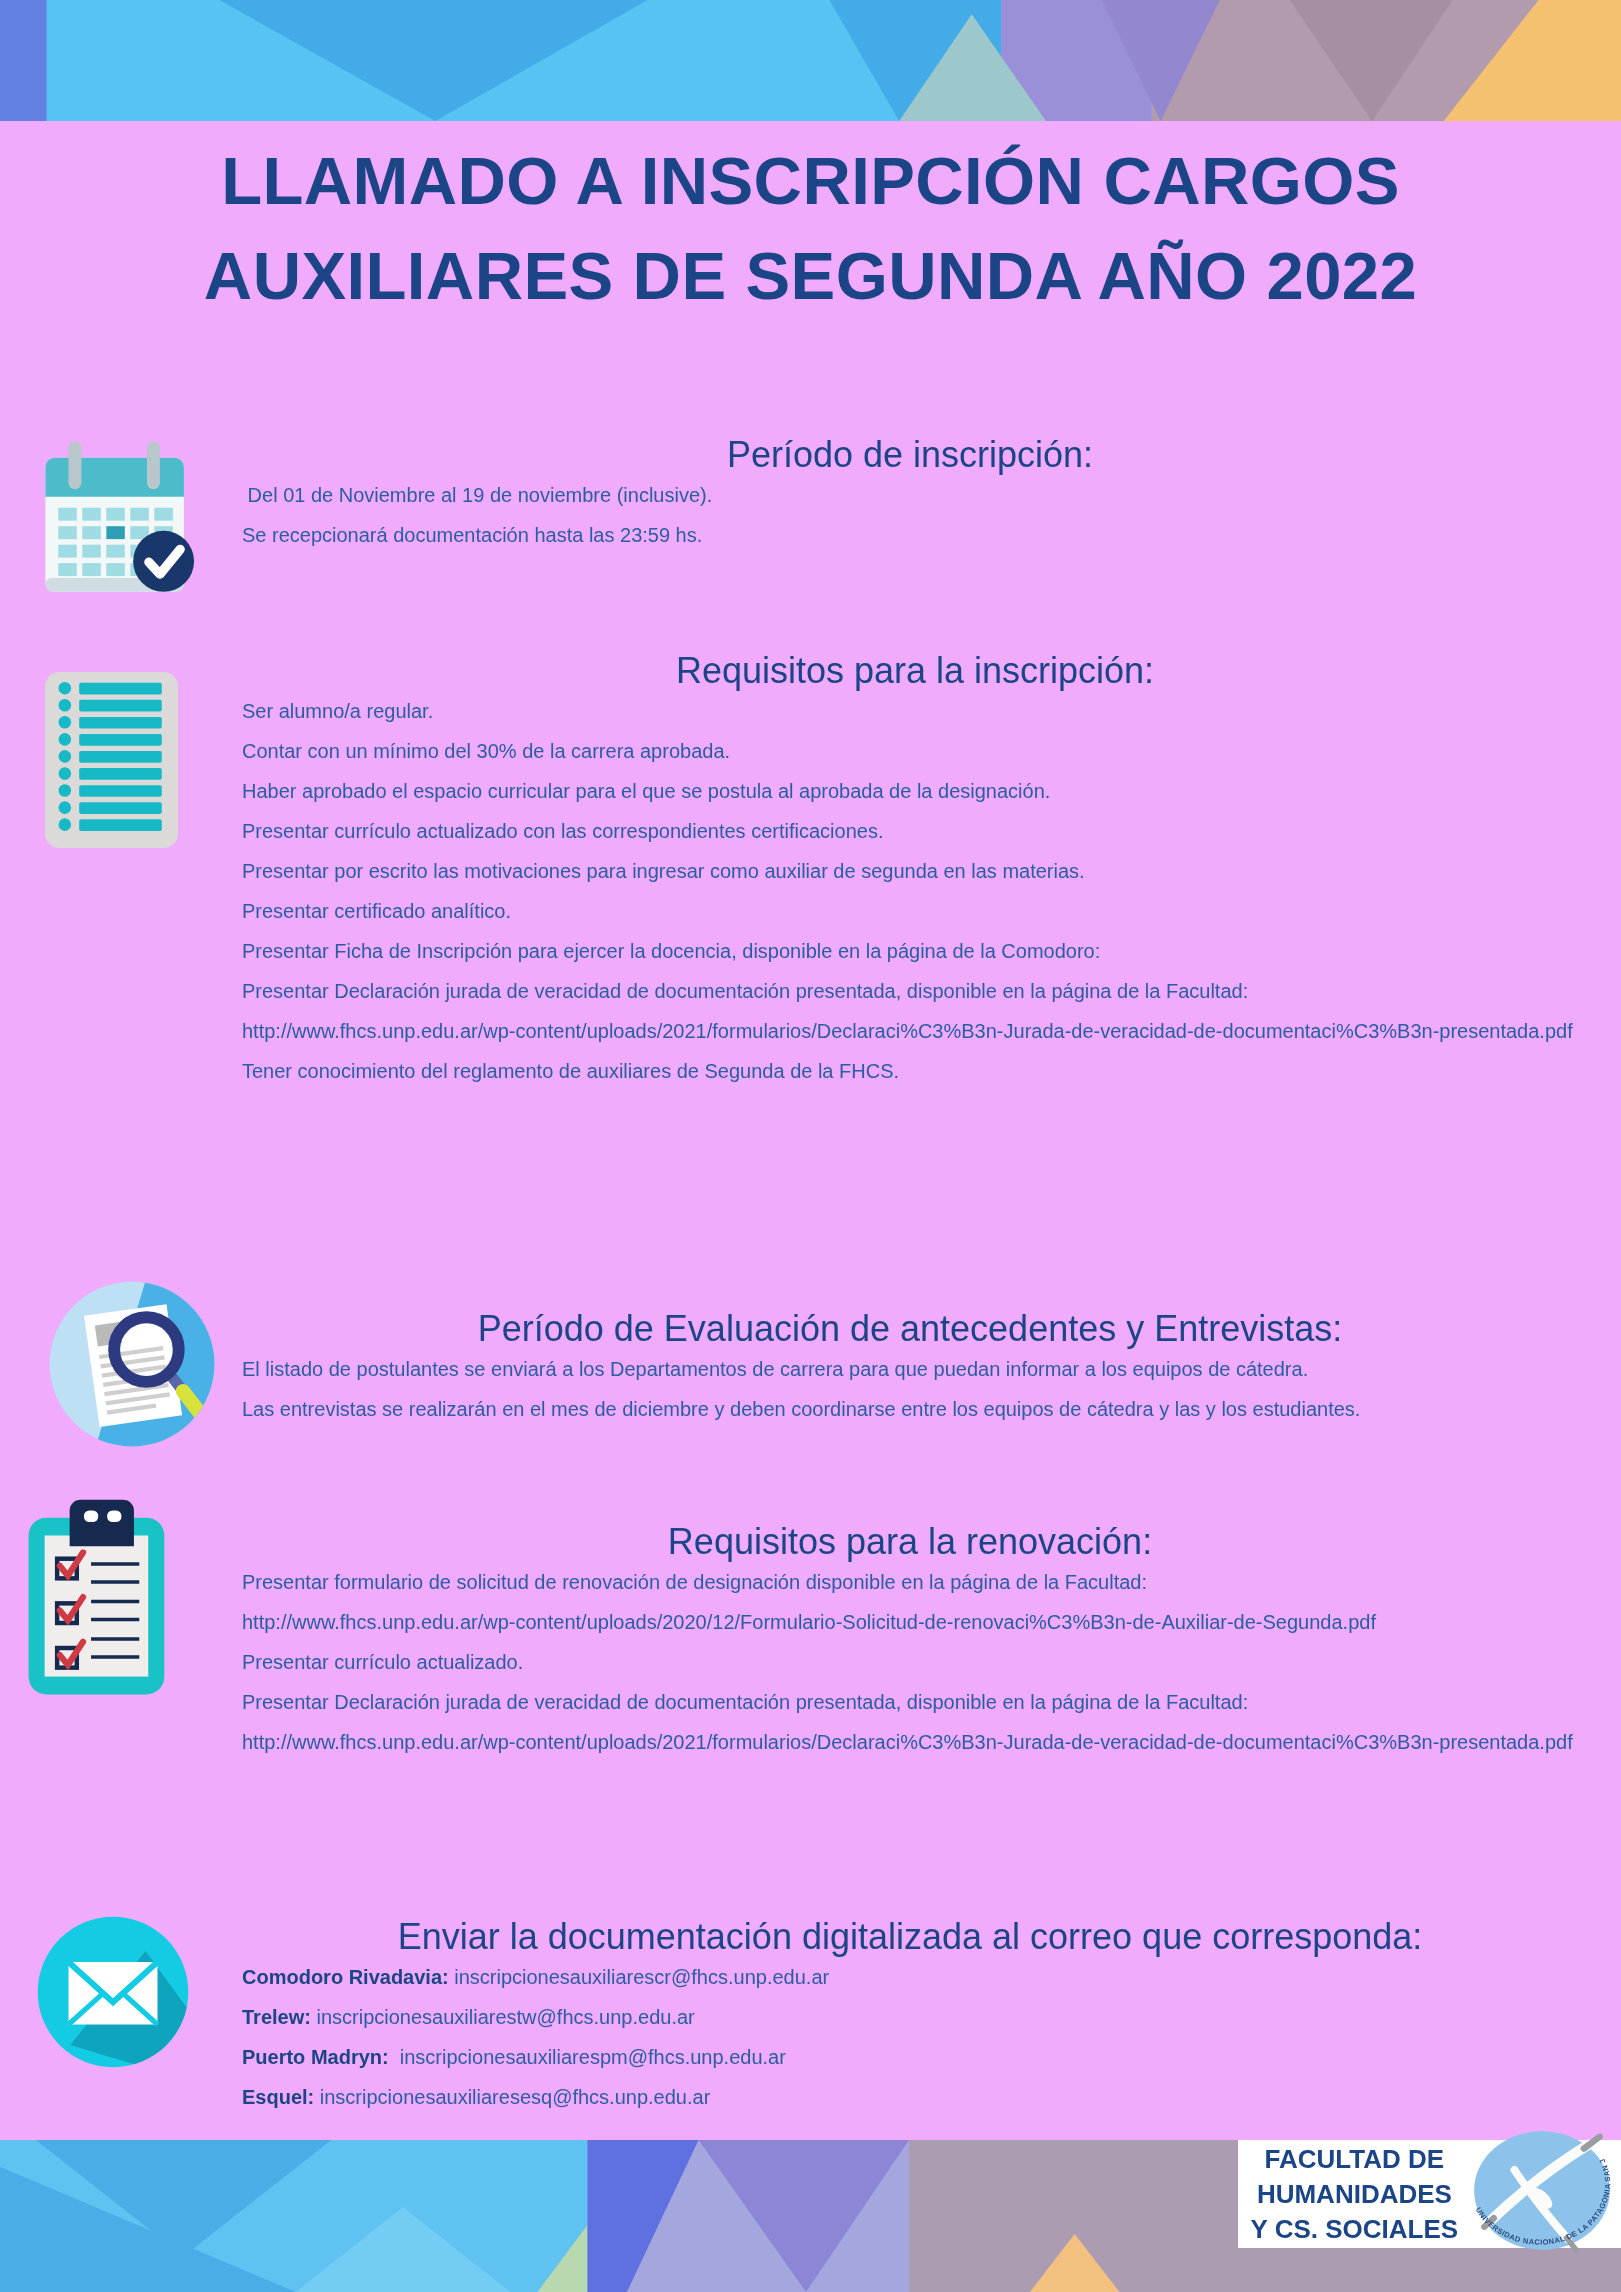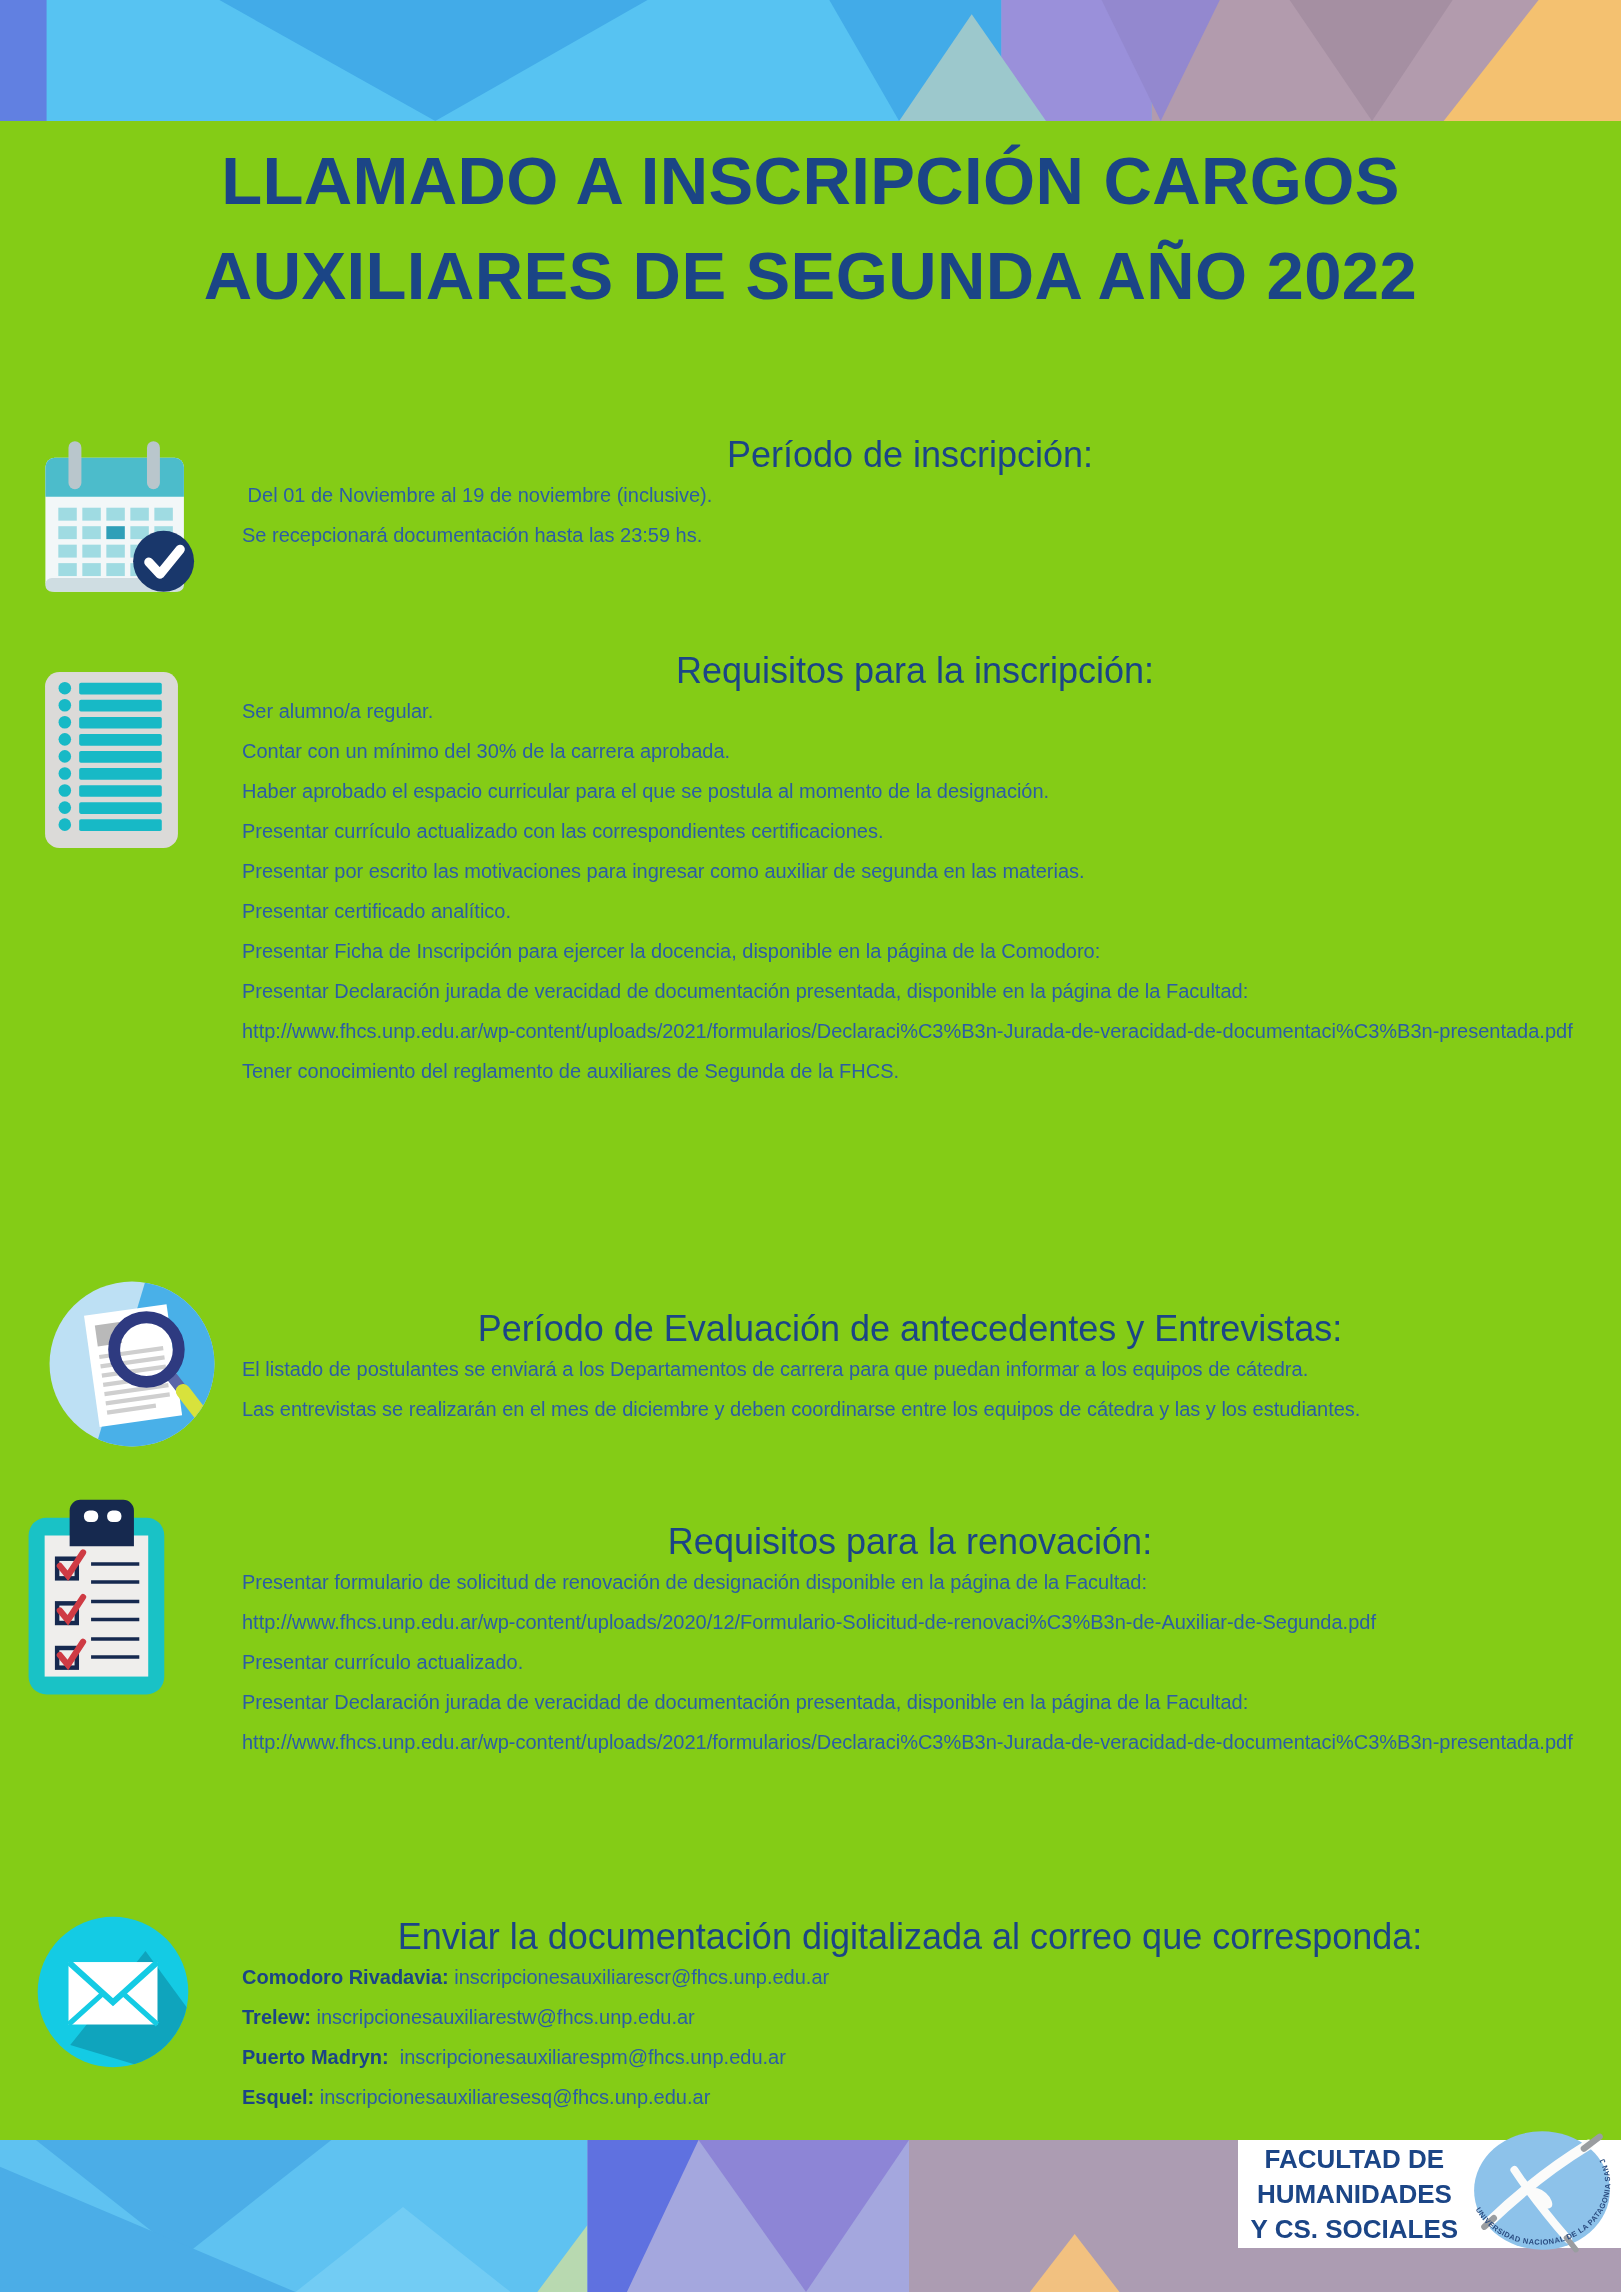--- a/index.html
+++ b/index.html
@@ -1,20 +1,20 @@
 <!DOCTYPE html>
 <html style="font-size:14.3px"><head>
 <meta charset="utf-8">
 <style>
   html,body{margin:0;padding:0;}
   .page{
     position:relative;
     width:1621px;
     height:2293px;
-    background:#84cc16;
+    background:#f0abfc;
     overflow:hidden;
     font-family:"Liberation Sans", sans-serif;
   }
   .band{position:absolute;left:0;display:block;}
   .band-top{top:0;width:1621px;height:121px;}
   .band-bottom{top:2140px;width:1621px;height:152px;}
 
   .title{
     position:absolute;
     top:133px;left:0;right:0;
@@ -173,21 +173,21 @@
         <circle cx="22" cy="170" r="7"></circle>
           <rect x="38" y="164" width="92" height="13" rx="2"></rect>
       </g>
     </svg>
   </div>
   <section class="txt sec-req-insc">
     <div class="heading"> Requisitos para la inscripción:</div>
     <div>
         <div class="line">Ser alumno/a regular.</div>
         <div class="line">Contar con un mínimo del 30% de la carrera aprobada.</div>
-        <div class="line">Haber aprobado el espacio curricular para el que se postula al momento de la designación.</div>
+        <div class="line">Haber aprobado el espacio curricular para el que se postula al aprobada de la designación.</div>
         <div class="line">Presentar currículo actualizado con las correspondientes certificaciones.</div>
         <div class="line">Presentar por escrito las motivaciones para ingresar como auxiliar de segunda en las materias.</div>
         <div class="line">Presentar certificado analítico.</div>
         <div class="line">Presentar Ficha de Inscripción para ejercer la docencia, disponible en la página de la Comodoro:</div>
         <div class="line">Presentar Declaración jurada de veracidad de documentación presentada, disponible en la página de la Facultad:</div>
         <div class="line">http://www.fhcs.unp.edu.ar/wp-content/uploads/2021/formularios/Declaraci%C3%B3n-Jurada-de-veracidad-de-documentaci%C3%B3n-presentada.pdf</div>
         <div class="line">Tener conocimiento del reglamento de auxiliares de Segunda de la FHCS.</div>
       </div>
   </section>
 

